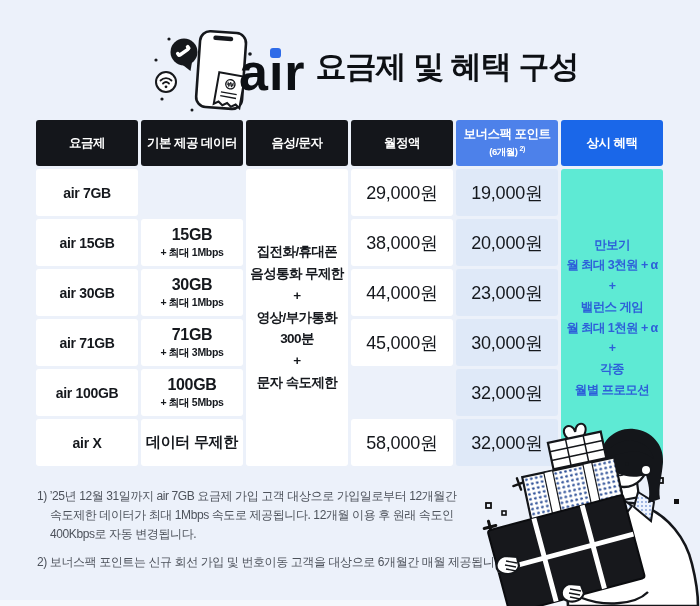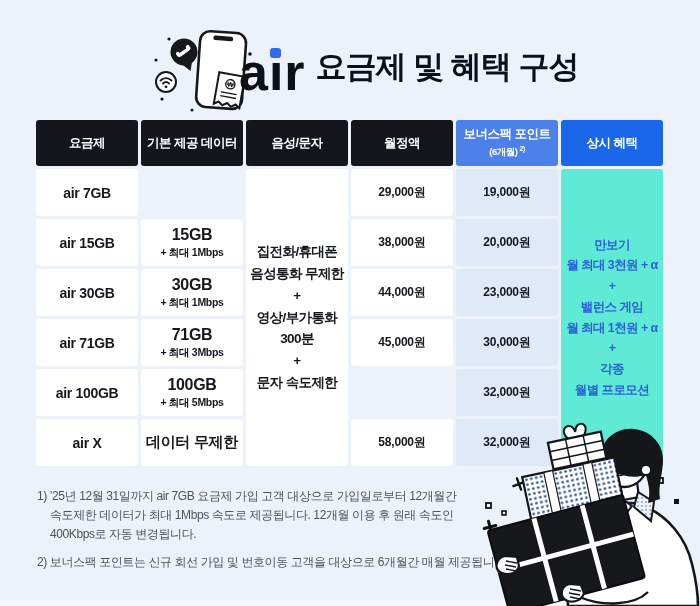--- a/index.html
+++ b/index.html
@@ -26,21 +26,21 @@
   .hdr-bonus{background:#4d81ea;}
   .hdr-benefit{background:#1a67e9;}
   .hdr-sub{font-size:9.5px;font-weight:bold;margin-top:2px;}
   .hdr-sub sup{font-size:7px;}
   .body{background:#fff;}
   .plan{font-size:14px;font-weight:bold;letter-spacing:-0.3px;}
   .dmain{font-size:16px;font-weight:bold;letter-spacing:-0.3px;}
   .dmain.small{font-size:15px;}
   .dsub{font-size:10.5px;font-weight:bold;margin-top:2px;letter-spacing:-0.3px;}
   .dsub sup{font-size:7.5px;}
-  .price{font-size:12px;font-weight:bold;letter-spacing:-0.2px;}
+  .price{font-size:18px;font-weight:normal;letter-spacing:-0.2px;}
   .bonus{background:#dfe9f8;}
   .voice{font-size:13.5px;font-weight:bold;line-height:1.62;letter-spacing:-0.6px;}
   .voice span{display:block;}
   .benefit{background:#5eead4;color:#2d5fd9;font-size:12.5px;font-weight:bold;line-height:1.66;letter-spacing:-0.6px;}
   .benefit span{display:block;white-space:nowrap;}
   
   .footnotes{position:absolute;left:37px;top:487px;font-size:12px;line-height:1.58;color:#4d525b;letter-spacing:-0.4px;}
   .fn-line{white-space:nowrap;}
   .fn-line.indent{padding-left:13px;}
   .fn2{margin-top:9px;white-space:nowrap;}

